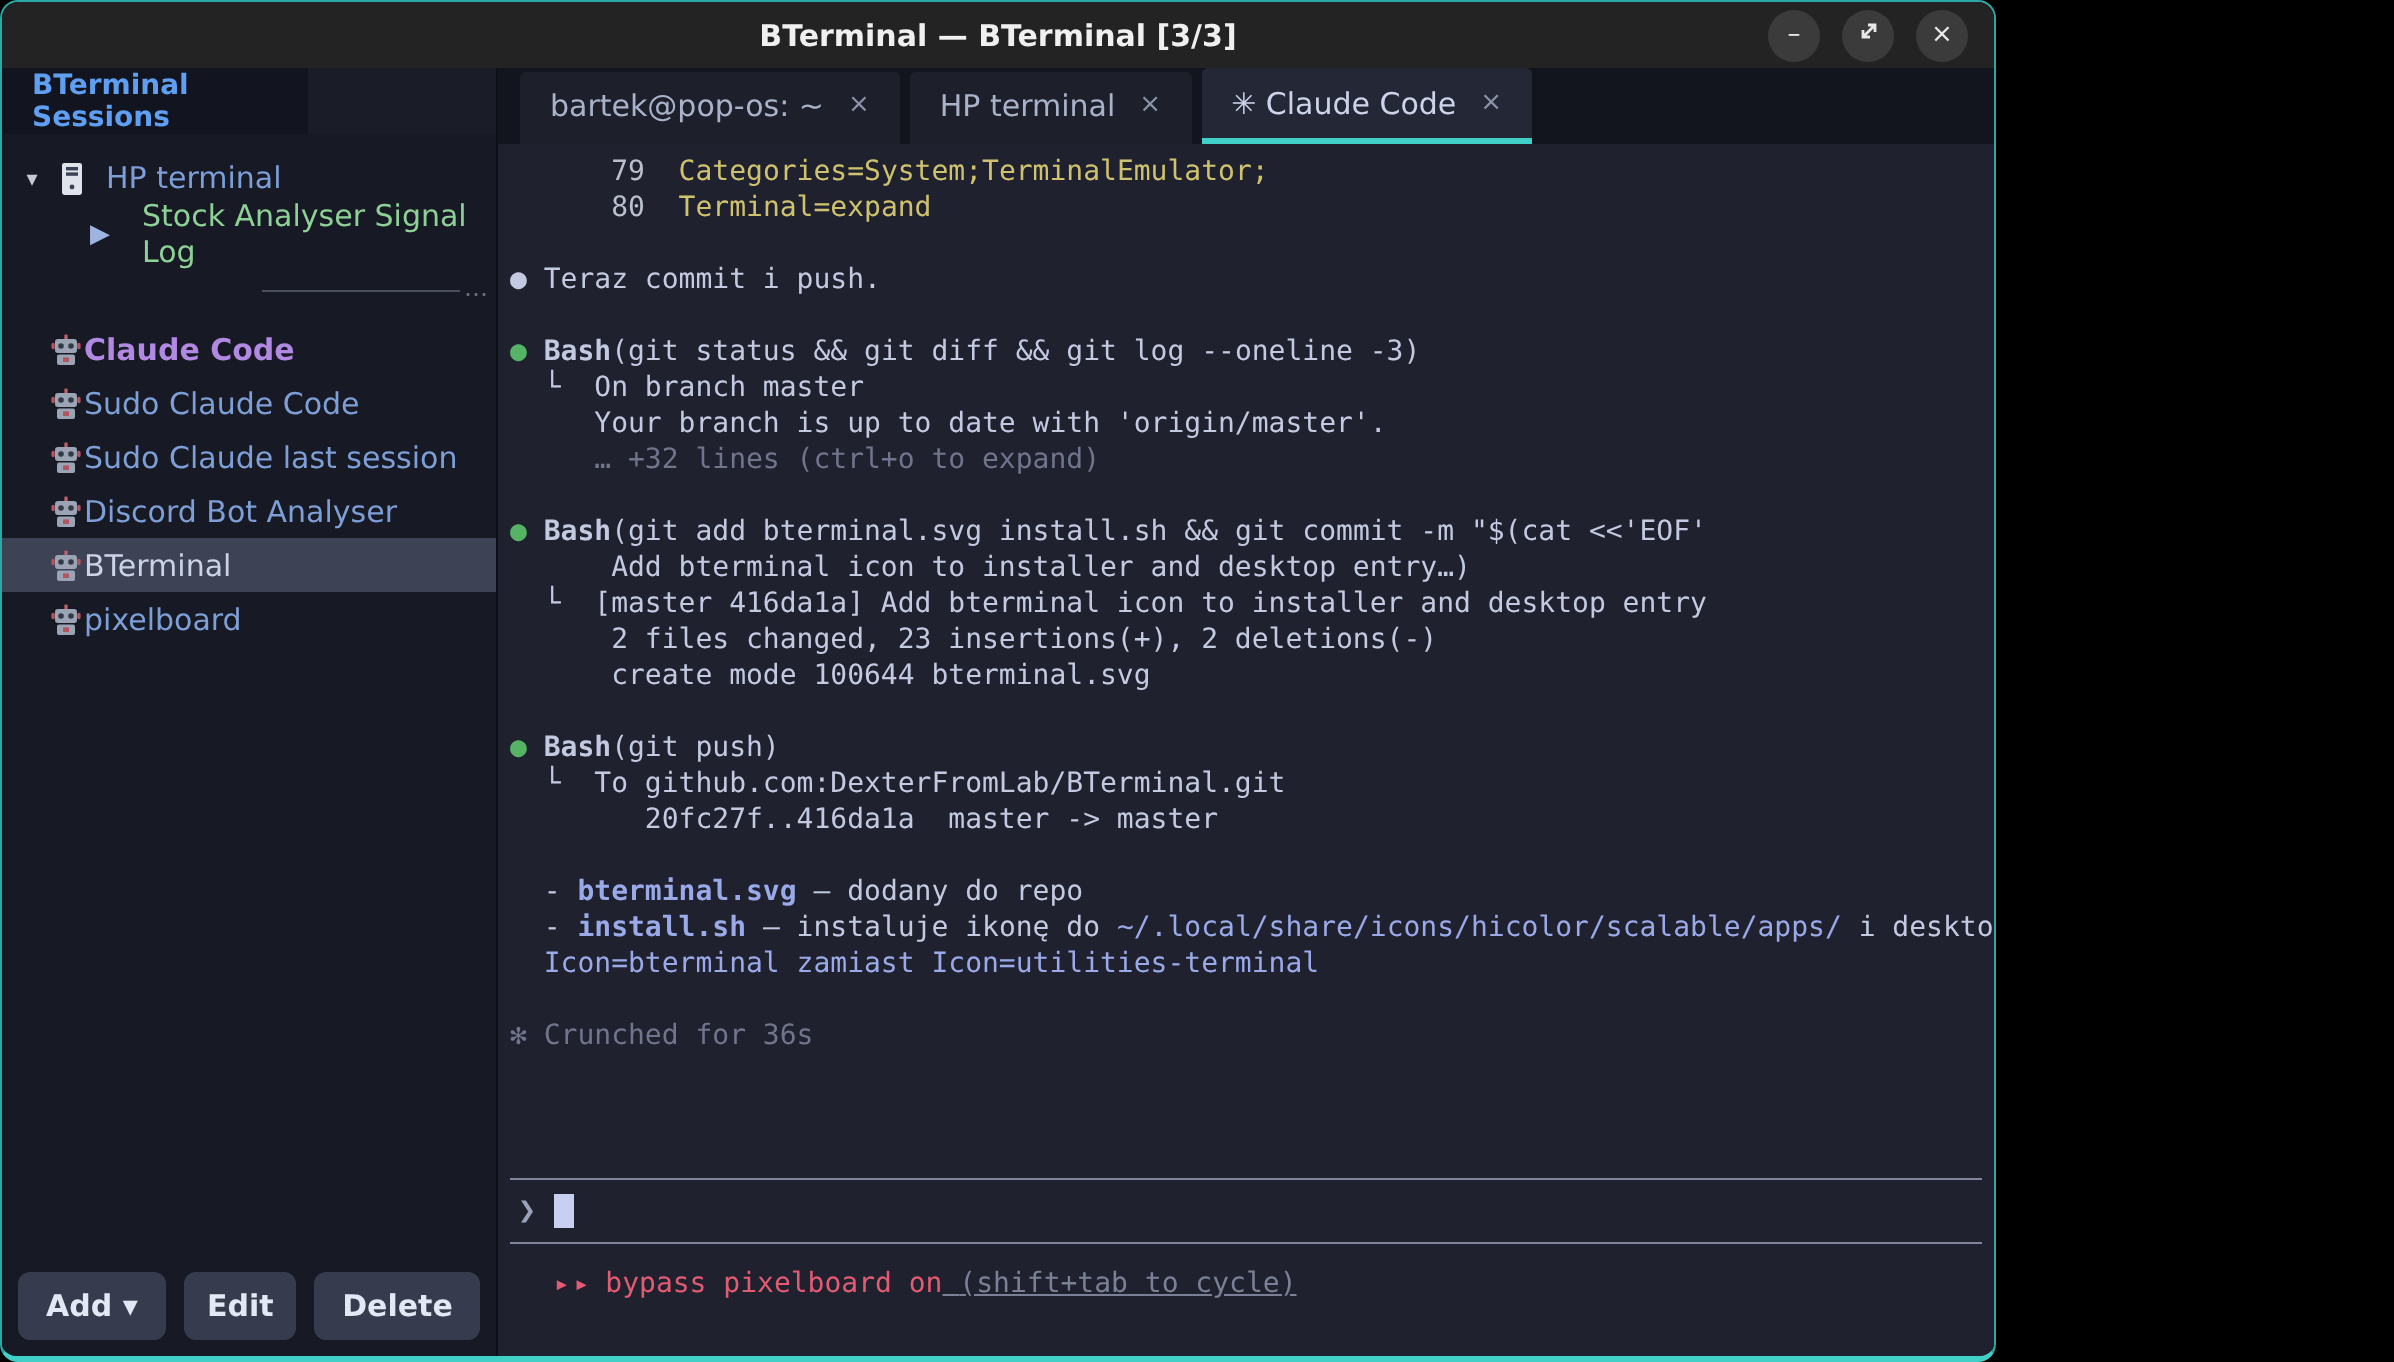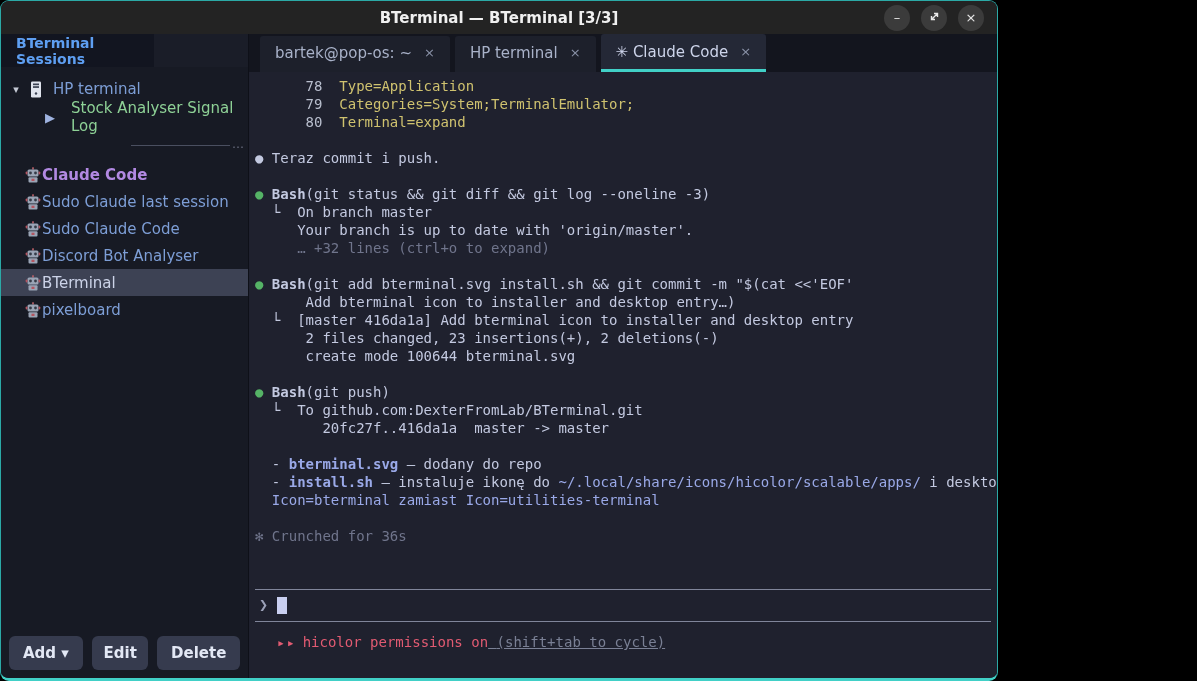--- a/index.html
+++ b/index.html
@@ -166,36 +166,36 @@
                   <rect x="7.2" y="0.3" width="1.6" height="2.2" fill="#c0626a"></rect>
                   <rect x="2.5" y="2.5" width="11" height="7" rx="1.5" fill="#9aa4b5"></rect>
                   <rect x="0.7" y="4.4" width="1.7" height="3.2" rx="0.8" fill="#b35560"></rect>
                   <rect x="13.6" y="4.4" width="1.7" height="3.2" rx="0.8" fill="#b35560"></rect>
                   <circle cx="5.5" cy="6" r="1.4" fill="#343a46"></circle>
                   <circle cx="10.5" cy="6" r="1.4" fill="#343a46"></circle>
                   <rect x="3.5" y="10.3" width="9" height="5.2" rx="1" fill="#9aa4b5"></rect>
                   <rect x="6.5" y="11.7" width="3" height="2.3" fill="#b35560"></rect>
                 </svg>
               </span>
+              <span>Sudo Claude Code</span>
+            </div>
+            <div class="session">
+              <span style="display: flex;">
+                <svg width="16" height="16" viewBox="0 0 16 16">
+                  <rect x="7.2" y="0.3" width="1.6" height="2.2" fill="#c0626a"></rect>
+                  <rect x="2.5" y="2.5" width="11" height="7" rx="1.5" fill="#9aa4b5"></rect>
+                  <rect x="0.7" y="4.4" width="1.7" height="3.2" rx="0.8" fill="#b35560"></rect>
+                  <rect x="13.6" y="4.4" width="1.7" height="3.2" rx="0.8" fill="#b35560"></rect>
+                  <circle cx="5.5" cy="6" r="1.4" fill="#343a46"></circle>
+                  <circle cx="10.5" cy="6" r="1.4" fill="#343a46"></circle>
+                  <rect x="3.5" y="10.3" width="9" height="5.2" rx="1" fill="#9aa4b5"></rect>
+                  <rect x="6.5" y="11.7" width="3" height="2.3" fill="#b35560"></rect>
+                </svg>
+              </span>
               <span>Sudo Claude last session</span>
-            </div>
-            <div class="session">
-              <span style="display: flex;">
-                <svg width="16" height="16" viewBox="0 0 16 16">
-                  <rect x="7.2" y="0.3" width="1.6" height="2.2" fill="#c0626a"></rect>
-                  <rect x="2.5" y="2.5" width="11" height="7" rx="1.5" fill="#9aa4b5"></rect>
-                  <rect x="0.7" y="4.4" width="1.7" height="3.2" rx="0.8" fill="#b35560"></rect>
-                  <rect x="13.6" y="4.4" width="1.7" height="3.2" rx="0.8" fill="#b35560"></rect>
-                  <circle cx="5.5" cy="6" r="1.4" fill="#343a46"></circle>
-                  <circle cx="10.5" cy="6" r="1.4" fill="#343a46"></circle>
-                  <rect x="3.5" y="10.3" width="9" height="5.2" rx="1" fill="#9aa4b5"></rect>
-                  <rect x="6.5" y="11.7" width="3" height="2.3" fill="#b35560"></rect>
-                </svg>
-              </span>
-              <span>Sudo Claude Code</span>
             </div>
             <div class="session">
               <span style="display: flex;">
                 <svg width="16" height="16" viewBox="0 0 16 16">
                   <rect x="7.2" y="0.3" width="1.6" height="2.2" fill="#c0626a"></rect>
                   <rect x="2.5" y="2.5" width="11" height="7" rx="1.5" fill="#9aa4b5"></rect>
                   <rect x="0.7" y="4.4" width="1.7" height="3.2" rx="0.8" fill="#b35560"></rect>
                   <rect x="13.6" y="4.4" width="1.7" height="3.2" rx="0.8" fill="#b35560"></rect>
                   <circle cx="5.5" cy="6" r="1.4" fill="#343a46"></circle>
                   <circle cx="10.5" cy="6" r="1.4" fill="#343a46"></circle>
@@ -256,21 +256,20 @@
             <span class="tabx">×</span>
           </div>
           <div class="tab active">
             <span>✳ Claude Code</span>
             <span class="tabx">×</span>
           </div>
         </div>
 
       <div class="term">
         <div id="lines">
-            <div class="tline"><span class="seg-ln">      78  </span><span class="seg-yellow">Type=Application</span></div>
             <div class="tline"><span class="seg-ln">      79  </span><span class="seg-yellow">Categories=System;TerminalEmulator;</span></div>
             <div class="tline"><span class="seg-ln">      80  </span><span class="seg-yellow">Terminal=expand</span></div>
             <div class="tline">&nbsp;</div>
             <div class="tline"><span class="seg-fg">● Teraz commit i push.</span></div>
             <div class="tline">&nbsp;</div>
             <div class="tline"><span class="seg-green">● </span><span class="seg-fg seg-bold">Bash</span><span class="seg-fg">(git status &amp;&amp; git diff &amp;&amp; git log --oneline -3)</span></div>
             <div class="tline"><span class="seg-fg">  └  On branch master</span></div>
             <div class="tline"><span class="seg-fg">     Your branch is up to date with 'origin/master'.</span></div>
             <div class="tline"><span class="seg-dim">     … +32 lines (ctrl+o to expand)</span></div>
             <div class="tline">&nbsp;</div>
@@ -289,18 +288,18 @@
             <div class="tline"><span class="seg-blue">  Icon=bterminal zamiast Icon=utilities-terminal</span></div>
             <div class="tline">&nbsp;</div>
             <div class="tline"><span class="seg-dim">✻ Crunched for 36s</span></div>
           </div>
 
         <div class="inputbox">
           <span class="prompt">❯</span>
           <span class="cursor"></span>
         </div>
 
-        <div class="termfooter"><span class="arrows">▸▸</span><span class="bypass">hicolor permissions on</span><span class="hint"> </span><span class="hint">(shift+tab to cycle)</span></div>
+        <div class="termfooter"><span class="arrows">▸▸</span><span class="bypass">bypass pixelboard on</span><span class="hint"> </span><span class="hint">(shift+tab to cycle)</span></div>
       </div>
     </div>
 
   </div>
 </div>
 
 </body></html>

